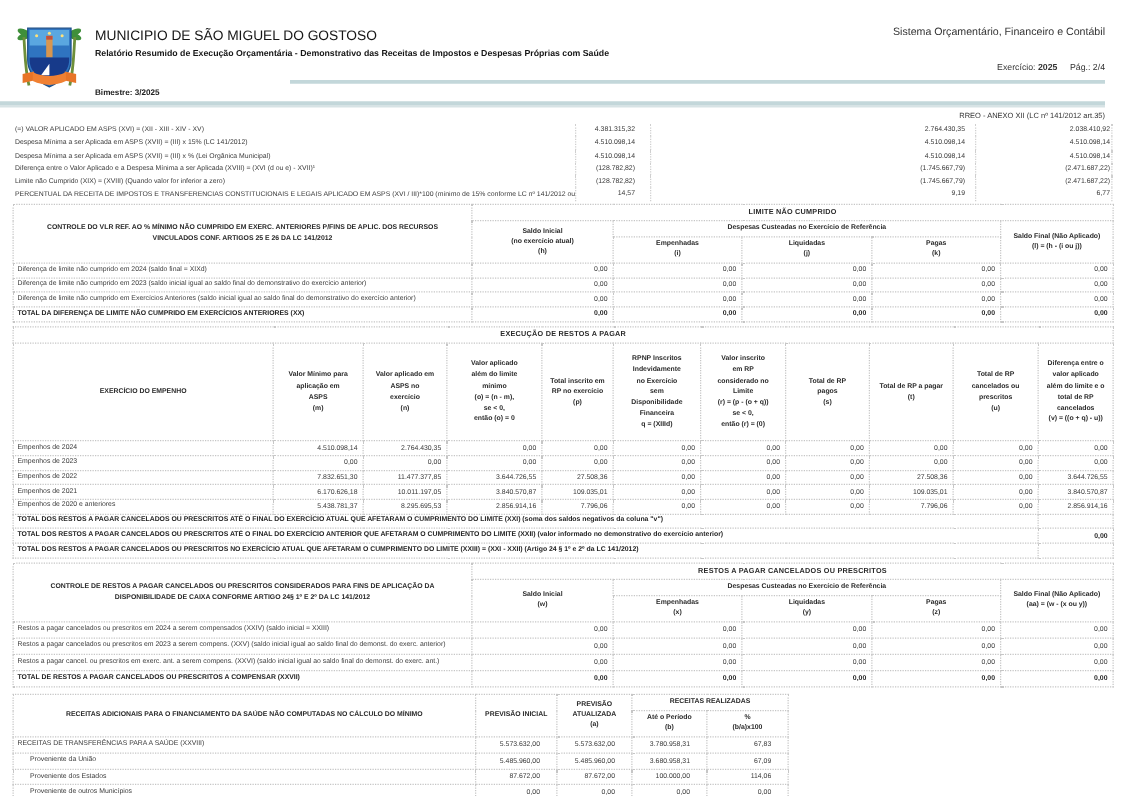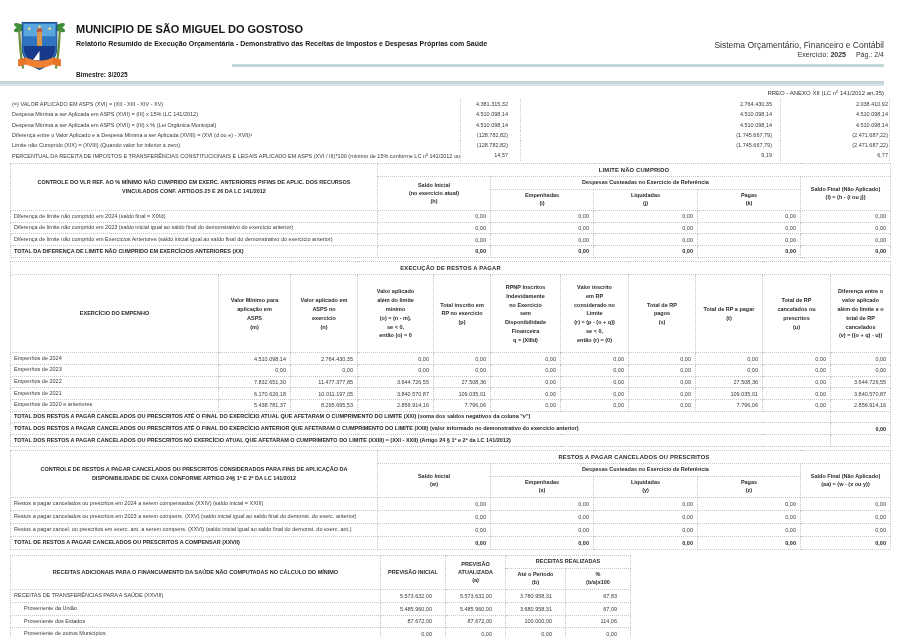--- a/index.html
+++ b/index.html
@@ -2,23 +2,23 @@
 <html lang="pt-BR"><head>
 <meta charset="utf-8">
 <style>
   * { box-sizing: border-box; }
   html, body { margin:0; padding:0; }
   body {
     width:900px; height:637px; background:#fff; overflow:hidden; position:relative;
     font-family:"Liberation Sans","DejaVu Sans",sans-serif; color:#3a3a3a;
   }
   .logo { position:absolute; left:13px; top:15px; width:53px; height:62px; }
-  .muni { position:absolute; left:76px; top:23px; font-size:11px; font-weight:bold; color:#161616; }
+  .muni { position:absolute; left:76px; top:23px; font-size:11px; font-weight:normal; color:#161616; }
   .subtitle { position:absolute; left:76px; top:40px; font-size:7px; font-weight:bold; color:#161616; }
-  .sys { position:absolute; right:16px; top:40px; font-size:8.5px; color:#333; }
+  .sys { position:absolute; right:16px; top:20px; font-size:8.5px; color:#333; }
   .exer { position:absolute; right:16px; top:51px; font-size:7px; color:#333; }
   .exer b { font-weight:bold; }
   .exer .gap { display:inline-block; width:10px; }
   .rule1 { position:absolute; left:232px; right:16px; top:64px; height:3px; background:#c3d7da; }
   .bim { position:absolute; left:76px; top:71px; font-size:6.5px; font-weight:bold; color:#222; }
   .rule2 { position:absolute; left:0; width:884px; top:81px; height:3px; background:#c3d7da; box-shadow:0 2px 0 #d7e3e5; }
   .annex { position:absolute; right:16px; top:90px; font-size:6px; color:#333; }
   .content { position:absolute; left:10px; top:99px; width:880px; }
 
   

